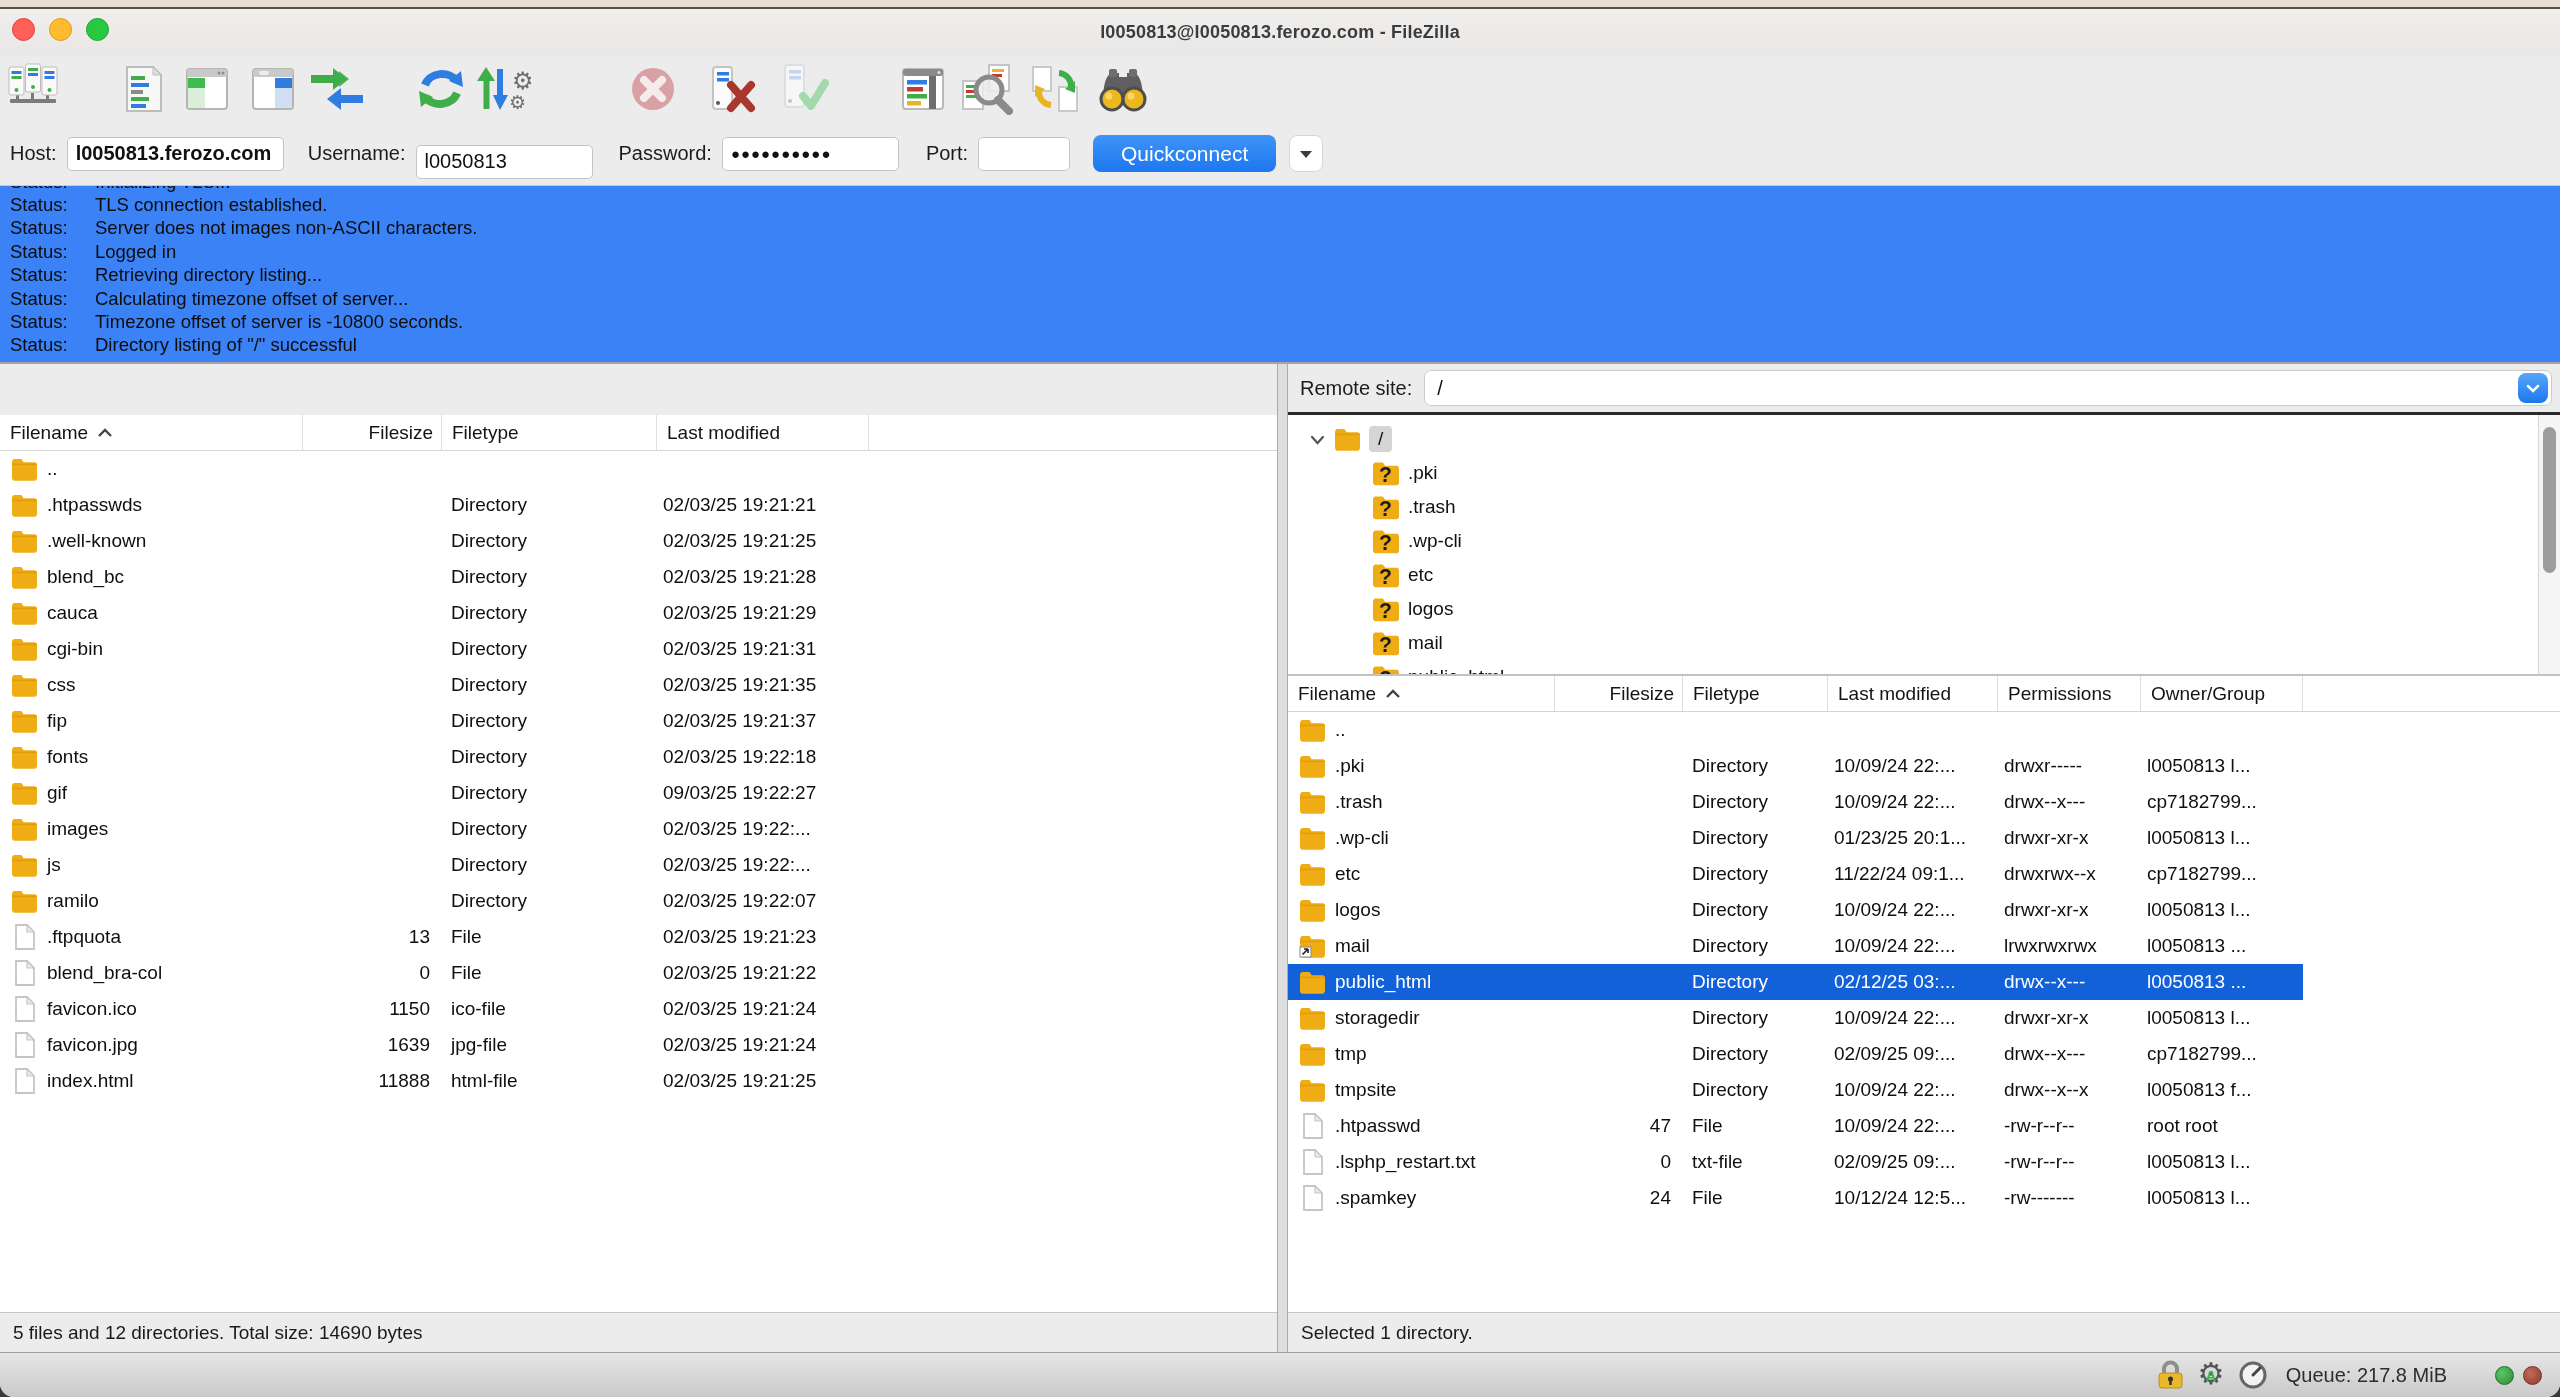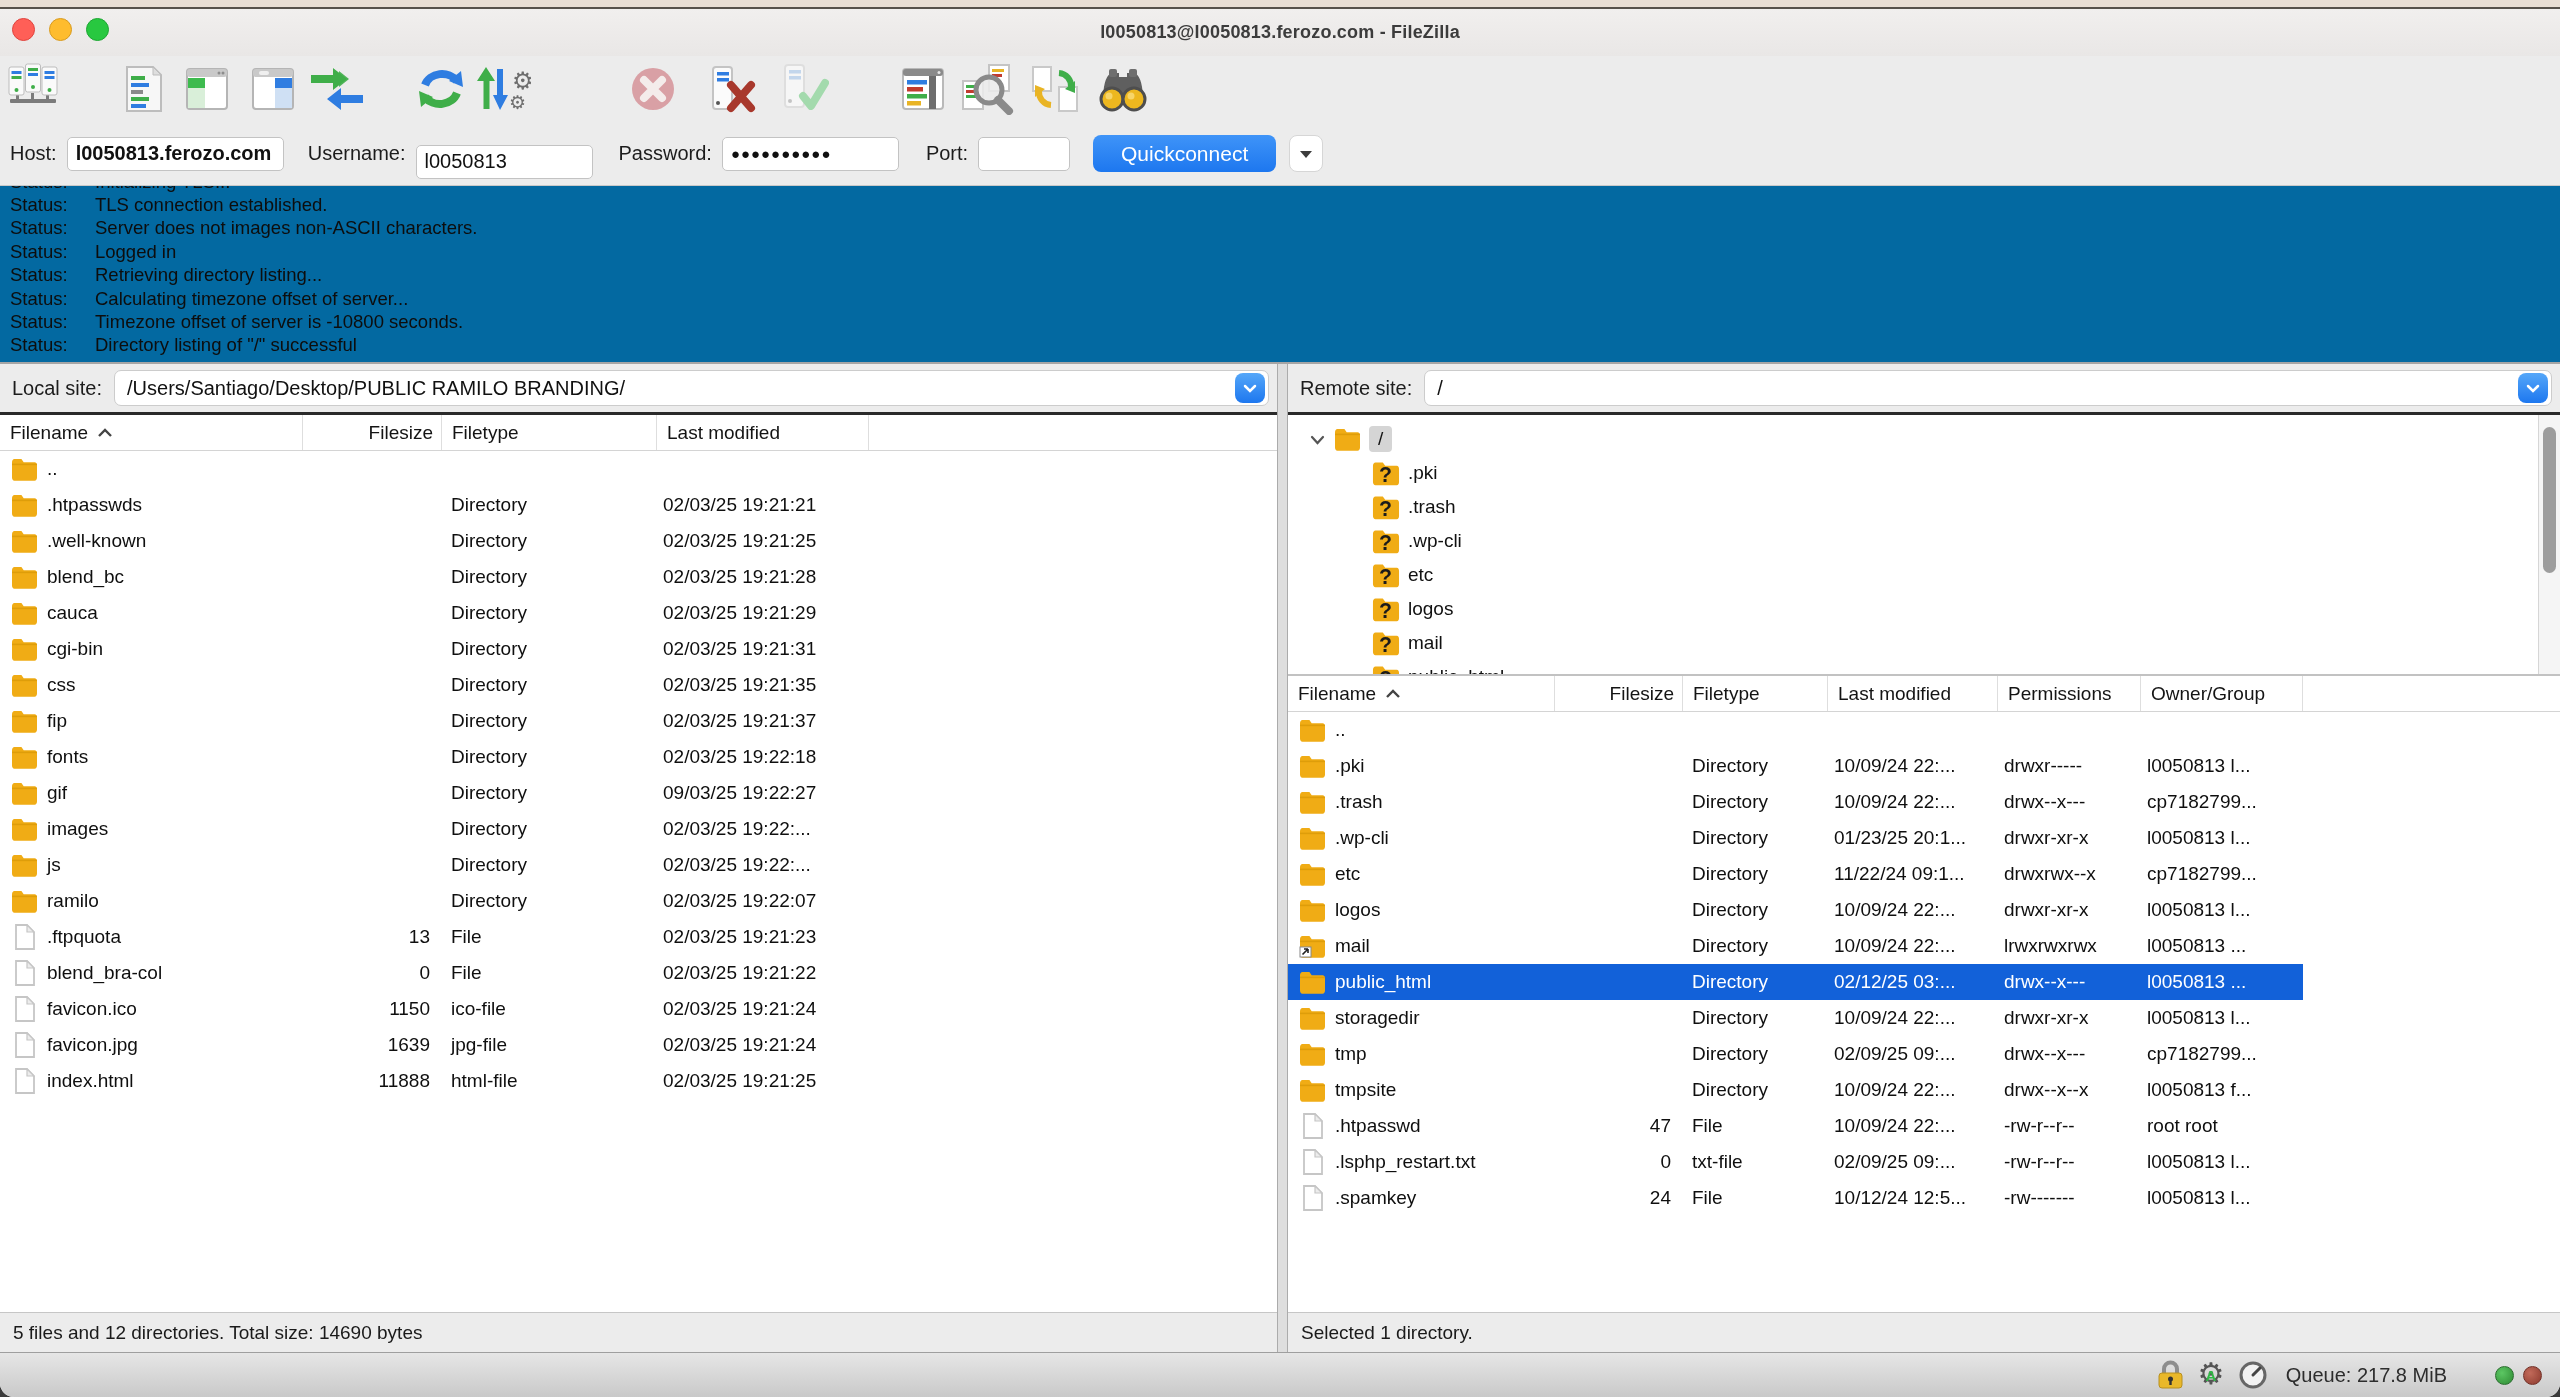--- a/index.html
+++ b/index.html
@@ -57,21 +57,21 @@
     margin-left: 23px; width: 183px; height: 37px; border: none; border-radius: 8px;
     background: linear-gradient(#3f94f8, #1d77ef); color: #fff; font-size: 21px;
     font-family: inherit; font-weight: 400;
   }
   .qc-drop {
     margin-left: 13px; width: 34px; height: 37px; border: 1px solid #d6d6d6; border-radius: 8px;
     background: #fff; display: flex; align-items: center; justify-content: center;
   }
 
   
-  .log { height: 178px; background: #0369a1; overflow: hidden; border-bottom: 2px solid #a5a5a5; flex: none; }
+  .log { height: 178px; background: #3b82f6; overflow: hidden; border-bottom: 2px solid #a5a5a5; flex: none; }
   .log-inner { margin-top: -16px; }
   .logline { height: 23.4px; display: flex; align-items: center; font-size: 18.5px; color: #0d0d0d; }
   .logline .ltag { width: 95px; padding-left: 10px; flex: none; }
 
   
   .main { height: 988px; position: relative; background: #ececec; flex: none; }
   .pane { position: absolute; top: 0; bottom: 0; }
   #local-pane  { left: 0; width: 1277px; }
   #remote-pane { left: 1288px; right: 0; }
   .divider { position: absolute; top: 0; bottom: 0; left: 1277px; width: 11px;
@@ -348,31 +348,20 @@
         <div class="logline">
           <span class="ltag">Status:</span>
           <span>Directory listing of "/" successful</span>
         </div>
       </div>
   </div>
 
   <div class="main">
 
     <div class="pane" id="local-pane">
-      <div class="pathbar">
-        <label>Local site:</label>
-        <div class="combo">
-          <input value="/Users/Santiago/Desktop/PUBLIC RAMILO BRANDING/" style="">
-          <div class="drop">
-            <svg width="14" height="9" viewBox="0 0 14 9">
-                <polyline points="2,2 7,7 12,2" stroke="#fff" stroke-width="2.5" fill="none" stroke-linecap="round"></polyline>
-              </svg>
-          </div>
-        </div>
-      </div>
       <div class="pane-content">
         <div class="cols lgrid">
           <div class="hcell">
             <span>Filename</span>
             <svg class="sort" width="16" height="10" viewBox="0 0 16 10">
                 <polyline points="2,8 8,2 14,8" stroke="#444" stroke-width="2.4" fill="none"></polyline>
               </svg>
           </div>
           <div class="hcell size">Filesize</div>
           <div class="hcell">Filetype</div>

